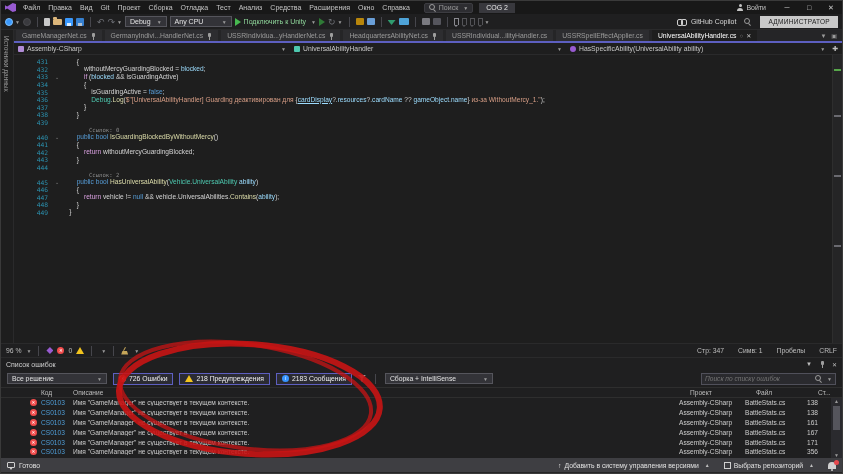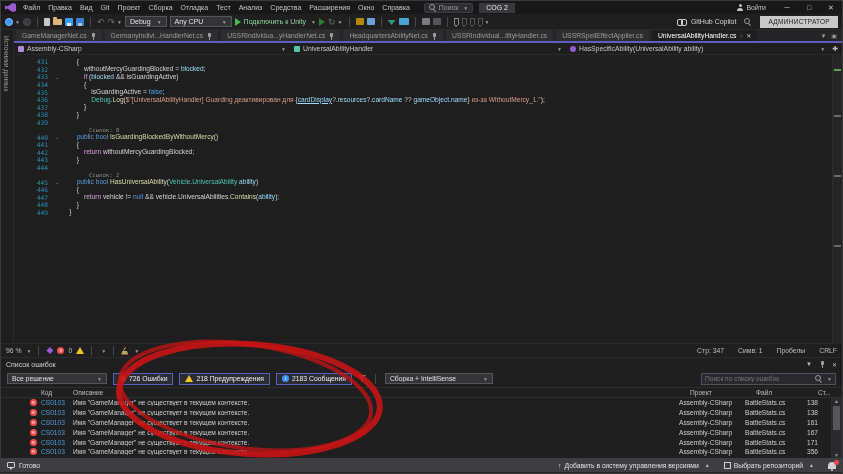--- a/index.html
+++ b/index.html
@@ -95,21 +95,21 @@
 
   
   .errorlist{height:101px;background:#1f1f20;display:flex;flex-direction:column;border-top:1px solid #2a2a2b;}
   .el-header{height:12px;display:flex;align-items:center;font-size:7px;color:#d0d0d0;padding:0 5px;}
   .el-header-icons{margin-left:auto;display:flex;gap:7px;align-items:center;color:#bdbdbd;font-size:6px;}
   .el-filter{height:17px;display:flex;align-items:center;padding:0 6px;gap:6px;font-size:6.8px;}
   .scope-select{width:100px;}
   .filter-btn{display:flex;align-items:center;gap:3px;background:#2b2b33;border:1px solid #5d5fc0;color:#f0f0f0;height:12px;padding:0 5px;white-space:nowrap;}
   .funnel-ic{width:8px;height:7px;clip-path:polygon(0 0,100% 0,60% 45%,60% 100%,40% 85%,40% 45%);background:#9a9a9a;}
   .search-box{margin-left:auto;display:flex;align-items:center;background:#2a2a2e;border:1px solid #50505a;height:12px;width:135px;padding:0 3px;gap:3px;}
-  .search-box input{flex:1;background:transparent;border:none;outline:none;color:#9a9a9a;font-size:6.6px;min-width:0;}
+  .search-box input{flex:1;background:transparent;border:none;outline:none;color:#9a9a9a;font-size:6.6px;min-width:0;font-style:italic;}
   .el-cols{height:11px;display:flex;align-items:center;font-size:6.6px;color:#bdbdbd;border-bottom:1px solid #2e2e2e;border-top:1px solid #2e2e2e;}
   .el-body{flex:1;display:flex;min-height:0;}
   .el-rows{flex:1;overflow:hidden;}
   .el-row{display:flex;align-items:center;height:9.8px;font-size:6.6px;color:#cccccc;}
   .c-sev{width:40px;display:flex;justify-content:flex-end;padding-right:4px;flex:0 0 auto;}
   .c-code{width:32px;color:#4e9cd6;flex:0 0 auto;}
   .c-desc{flex:1;min-width:0;white-space:nowrap;overflow:hidden;}
   .c-proj{width:66px;flex:0 0 auto;}
   .c-file{width:62px;flex:0 0 auto;}
   .c-line{width:24px;flex:0 0 auto;}

